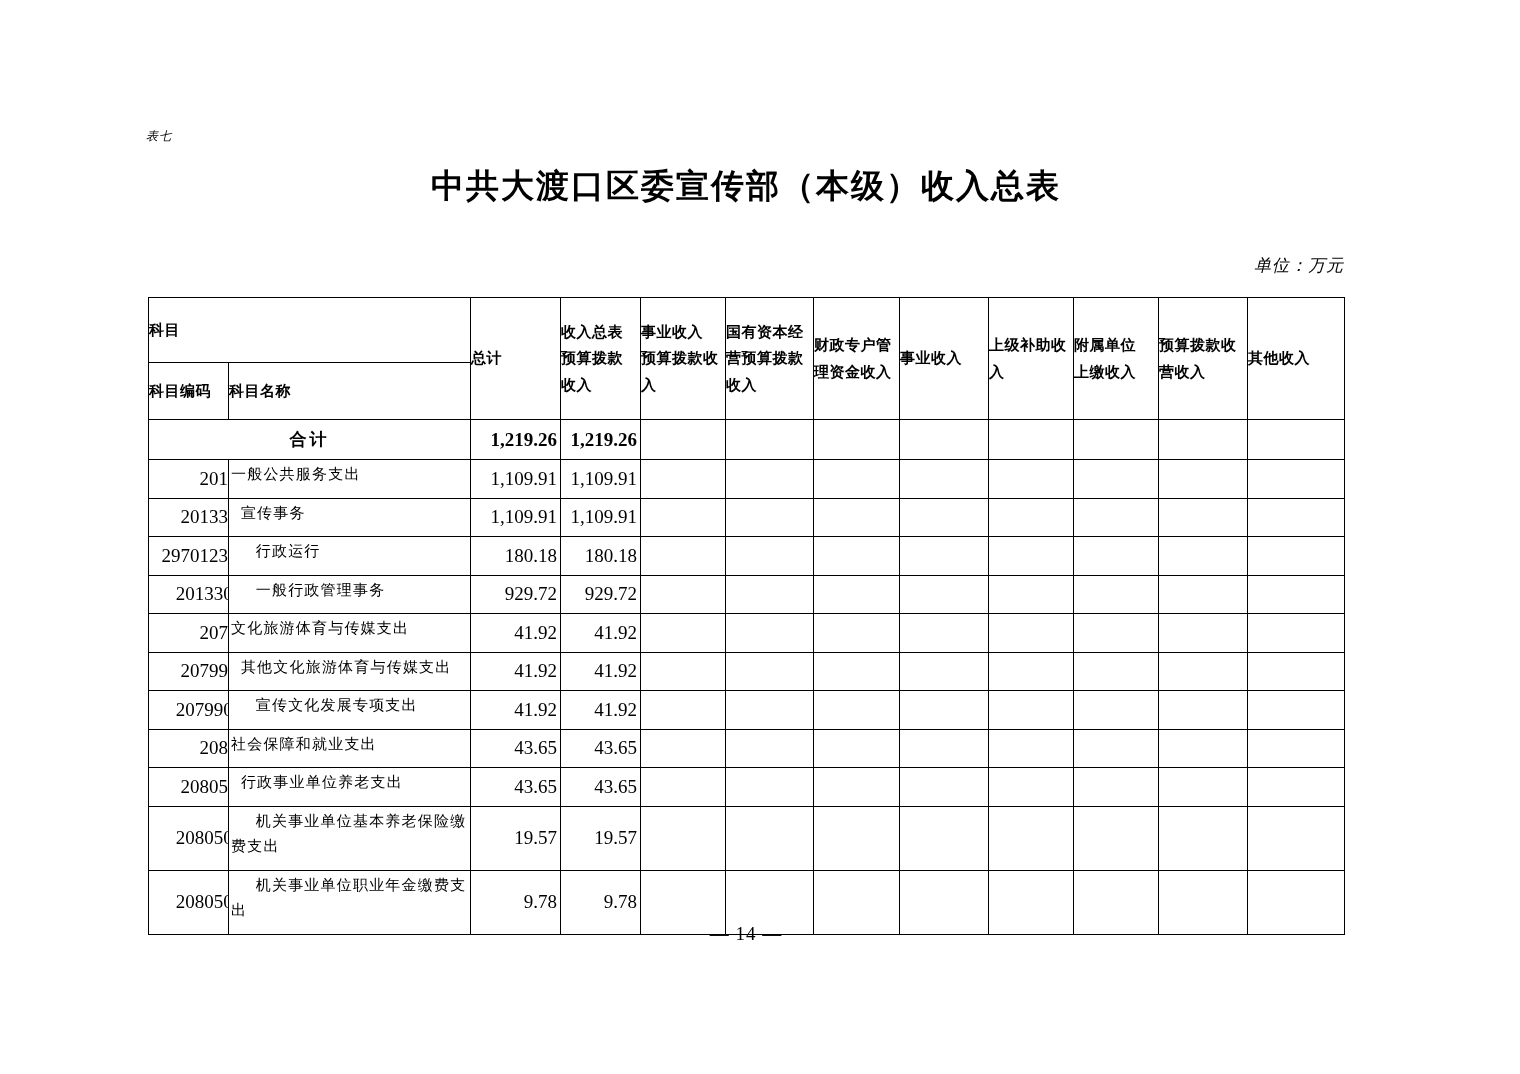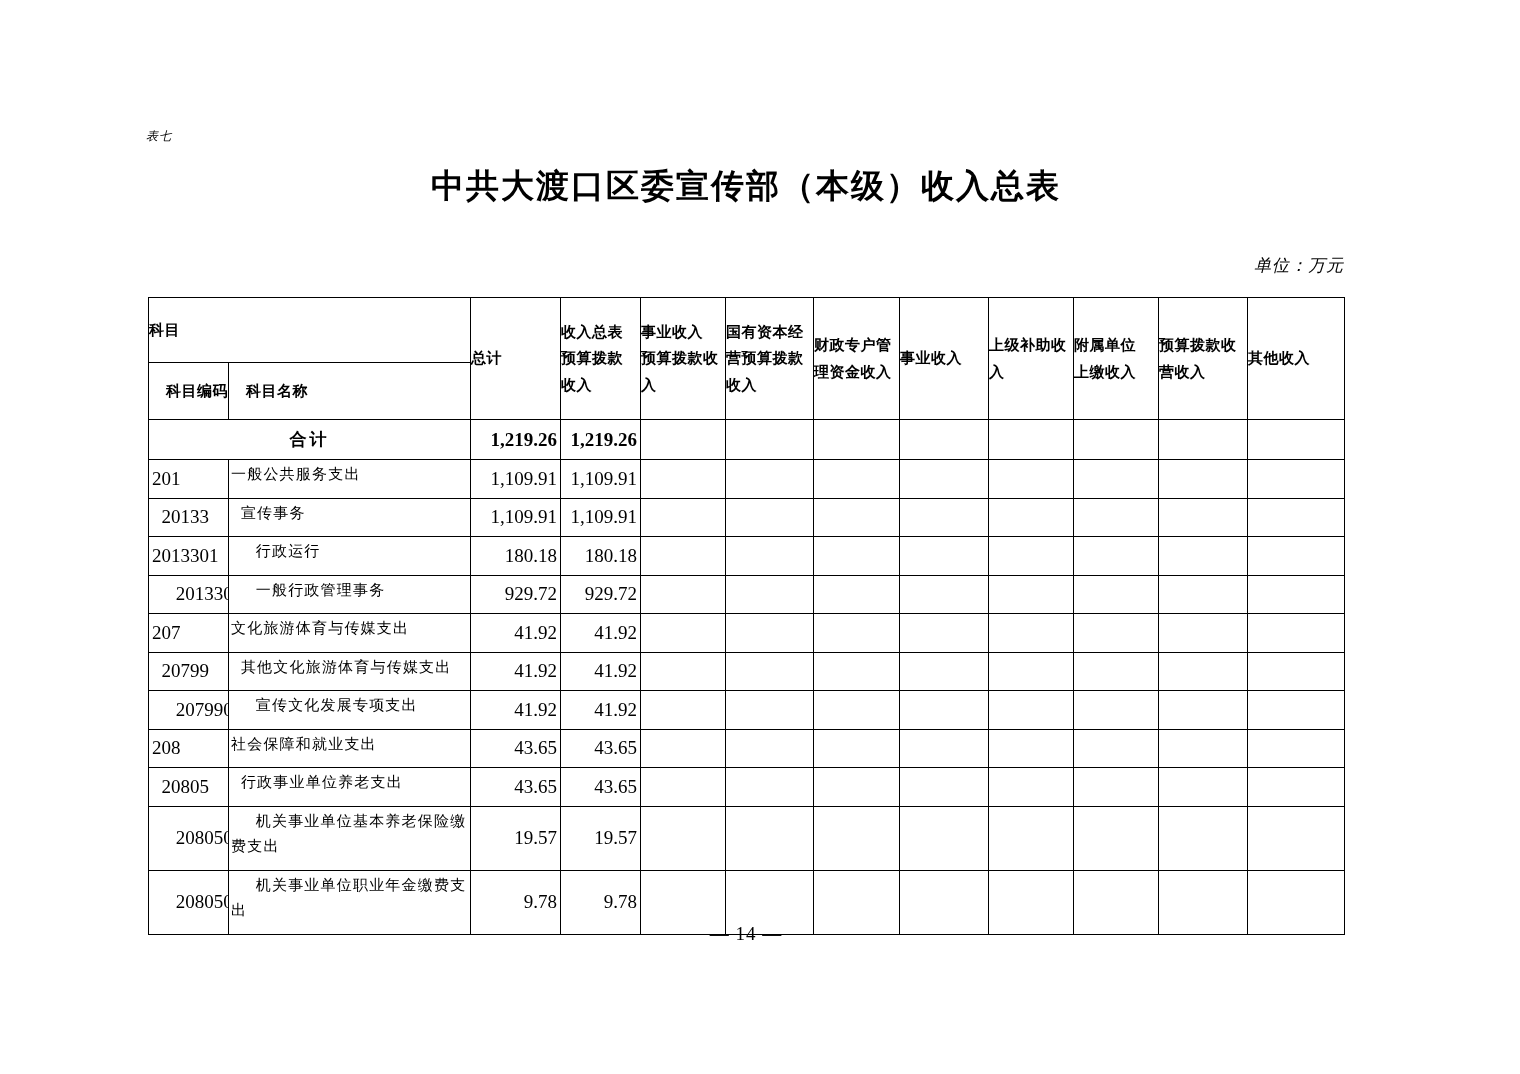--- a/index.html
+++ b/index.html
@@ -27,23 +27,23 @@
   }
   table.budget th, table.budget td {
     border:1.5px solid #000; padding:0; vertical-align:middle; overflow:hidden;
   }
   thead th {
     font-family:"Liberation Sans","DejaVu Sans",sans-serif;
     font-size:15px; font-weight:bold; text-align:left;
     white-space:pre-line; line-height:1.75; letter-spacing:0.5px;
   }
   tr.hdr-top th { height:64px; }
-  tr.hdr-bot th { height:56px;padding-left:17px; }
+  tr.hdr-bot th { height:56px; }
   tbody td.c-code {
-    font-size:19px; text-align:left; padding-left:3px; white-space:nowrap;
+    font-size:19px; text-align:right; padding-left:3px; white-space:nowrap;
   }
   tbody td.c-name {
     font-size:15px; letter-spacing:1.2px; text-align:left;
     padding:2px 1px 10px 2px; line-height:1.7;
   }
   tbody td.c-num {
     font-size:19px; text-align:right; padding-right:3px; white-space:nowrap;
   }
   tr.h38 { height:38px; }
   tr.h40 { height:40px; }
@@ -151,21 +151,21 @@
         <td class="c-num"></td>
         <td class="c-num"></td>
         <td class="c-num"></td>
         <td class="c-num"></td>
         <td class="c-num"></td>
         <td class="c-num"></td>
         <td class="c-num"></td>
       </tr>
 
       <tr class="h38">
-        <td class="c-code">2013301</td>
+        <td class="c-code">2970123</td>
         <td class="c-name">&nbsp;&nbsp;&nbsp;&nbsp;&nbsp;行政运行</td>
         <td class="c-num">180.18</td>
         <td class="c-num">180.18</td>
         <td class="c-num"></td>
         <td class="c-num"></td>
         <td class="c-num"></td>
         <td class="c-num"></td>
         <td class="c-num"></td>
         <td class="c-num"></td>
         <td class="c-num"></td>

